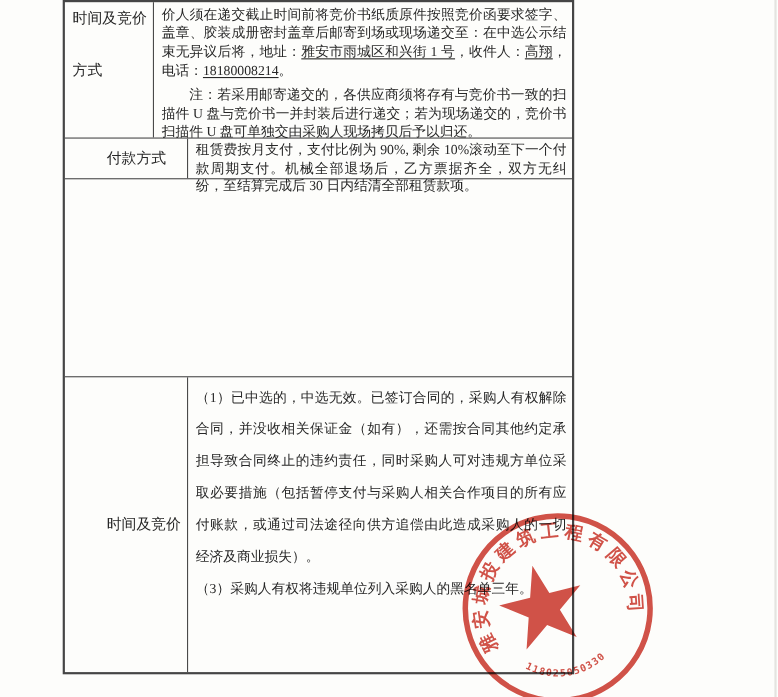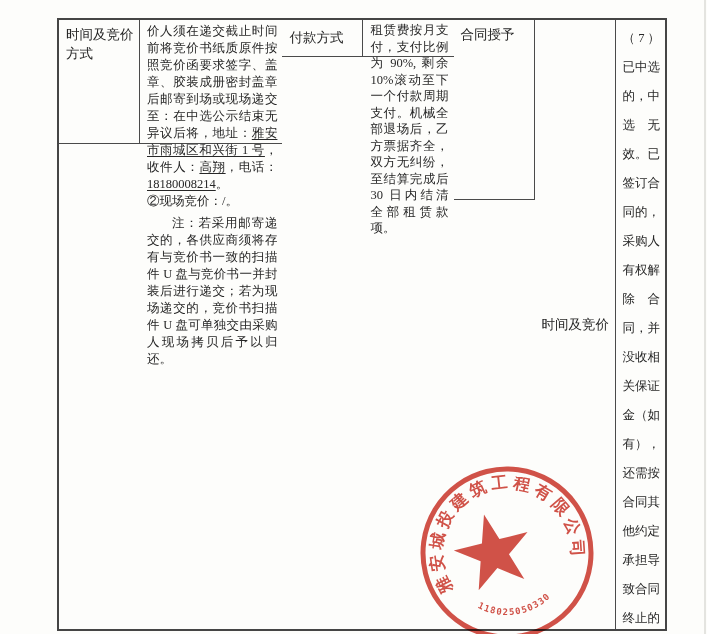--- a/index.html
+++ b/index.html
@@ -7,92 +7,90 @@
     position:relative; width:707px; height:634px;
     background:#fdfdfb; overflow:hidden;
     font-family:"Liberation Serif","DejaVu Serif",serif;
     color:#272727;
   }
   .scan-edge{
     position:absolute; right:1px; top:0; width:2px; height:634px;
     background:#d8d8d4; opacity:.7;
   }
   .tbl{
-    position:absolute; left:57px; top:18px; width:610px; height:613px;
+    position:absolute; left:57px; top:0; width:465px; height:613px;
     border:2px solid #454545; box-sizing:border-box;
-    display:flex; 
+    display:flex; flex-direction:column;
   }
   .row{display:flex; border-bottom:1.5px solid #4a4a4a; box-sizing:border-box;}
   .row:last-child{border-bottom:none;}
   .row1{height:124px;}
   .row2{height:37px;}
   .row3{height:180px;}
   .row4{flex:1;}
   .label-cell{
     width:81px; flex:0 0 81px; border-right:1.5px solid #4a4a4a;
     box-sizing:border-box; padding:6px 2px 0 7px;
     font-size:13.5px; line-height:18px; font-weight:500;
   }
-  .label-center{display:flex; align-items:center; padding-top:0;}
+  .label-center{display:flex; align-items:center; padding-top:0;margin-left:31px;}
   .content-cell{
     flex:1; box-sizing:border-box; padding:3px 5px 0 7px;
     font-size:12.5px; font-weight:500;
   }
   .content-cell p{
     margin:0; text-align:justify; text-align-last:left;
   }
   .lh-s p{line-height:17px;}
   .row2 .content-cell{padding-top:2px;}
   .row2 .content-cell p{line-height:16.5px;}
   .lh-l p{line-height:28px;}
   .row4 .content-cell p{line-height:29px;}
   .row3 .content-cell{padding-top:5px;}
   .row4 .content-cell{padding-top:4px;}
   .note{ text-indent:2em; margin-top:5px !important; }
   .u{ text-decoration:underline; text-underline-offset:2px; }
-  .lbl-line2{margin-top:1px;}
+  .lbl-line2{margin-top:29px;}
   .stamp{
     position:absolute; left:412px; top:458px;
     mix-blend-mode:multiply; opacity:.88;
   }
 </style>
 </head>
 <body>
 
 <div class="page">
 
   <div class="tbl">
 
     <div class="row row1">
       <div class="label-cell">
         <div>时间及竞价</div>
         <div class="lbl-line2">方式</div>
       </div>
       <div class="content-cell lh-s">
         <p><span>价人须在递交截止时间前将竞价书纸质原件按照竞价函要求签字、盖章、胶装成册密封盖章后邮寄到场或现场递交至：在中选公示结束无异议后将，地址：</span><span class="u">雅安市雨城区和兴街 1 号</span><span>，收件人：</span><span class="u">高翔</span><span>，电话：</span><span class="u">18180008214</span><span>。</span></p>
-        <p>②现场竞价：/。</p>
         <p class="note">注：若采用邮寄递交的，各供应商须将存有与竞价书一致的扫描件 U 盘与竞价书一并封装后进行递交；若为现场递交的，竞价书扫描件 U 盘可单独交由采购人现场拷贝后予以归还。</p>
       </div>
     </div>
 
     <div class="row row2">
       <div class="label-cell label-center">付款方式</div>
       <div class="content-cell">
         <p>租赁费按月支付，支付比例为 90%, 剩余 10%滚动至下一个付款周期支付。机械全部退场后，乙方票据齐全，双方无纠纷，至结算完成后 30 日内结清全部租赁款项。</p>
       </div>
     </div>
 
     <div class="row row3">
-      <div class="label-cell">合同授予</div>
     </div>
 
     <div class="row row4">
       <div class="label-cell label-center">时间及竞价</div>
       <div class="content-cell">
-        <p>（7）已中选的，中选无效。已签订合同的，采购人有权解除合同，并没收相关保证金（如有），还需按合同其他约定承担导致合同终止的违约责任，同时采购人可对违规方单位采取必要措施（包括暂停支付与采购人相关合作项目的所有应付账款，或通过司法途径向供方追偿由此造成采购人的一切经济及商业损失）。</p>
+        <p>（1）已中选的，中选无效。已签订合同的，采购人有权解除合同，并没收相关保证金（如有），还需按合同其他约定承担导致合同终止的违约责任，同时采购人可对违规方单位采取必要措施（包括暂停支付与采购人相关合作项目的所有应付账款，或通过司法途径向供方追偿由此造成采购人的一切经济及商业损失）。</p>
         <p>（3）采购人有权将违规单位列入采购人的黑名单三年。</p>
       </div>
     </div>
 
   </div>
 
   <svg class="stamp" width="190" height="190" viewBox="0 0 190 190">
     <g transform="rotate(-14 95 95)">
       <circle cx="95" cy="95" r="84" fill="none" stroke-width="5" stroke="#cc3a2f"></circle>
       <path d="M82,52 L91,79.6 L120,79.6 L96.6,96.7 L105.5,124.4 L82,107.3 L58.5,124.4 L67.4,96.7 L44,79.6 L73,79.6 Z" fill="#cc3a2f"></path>

